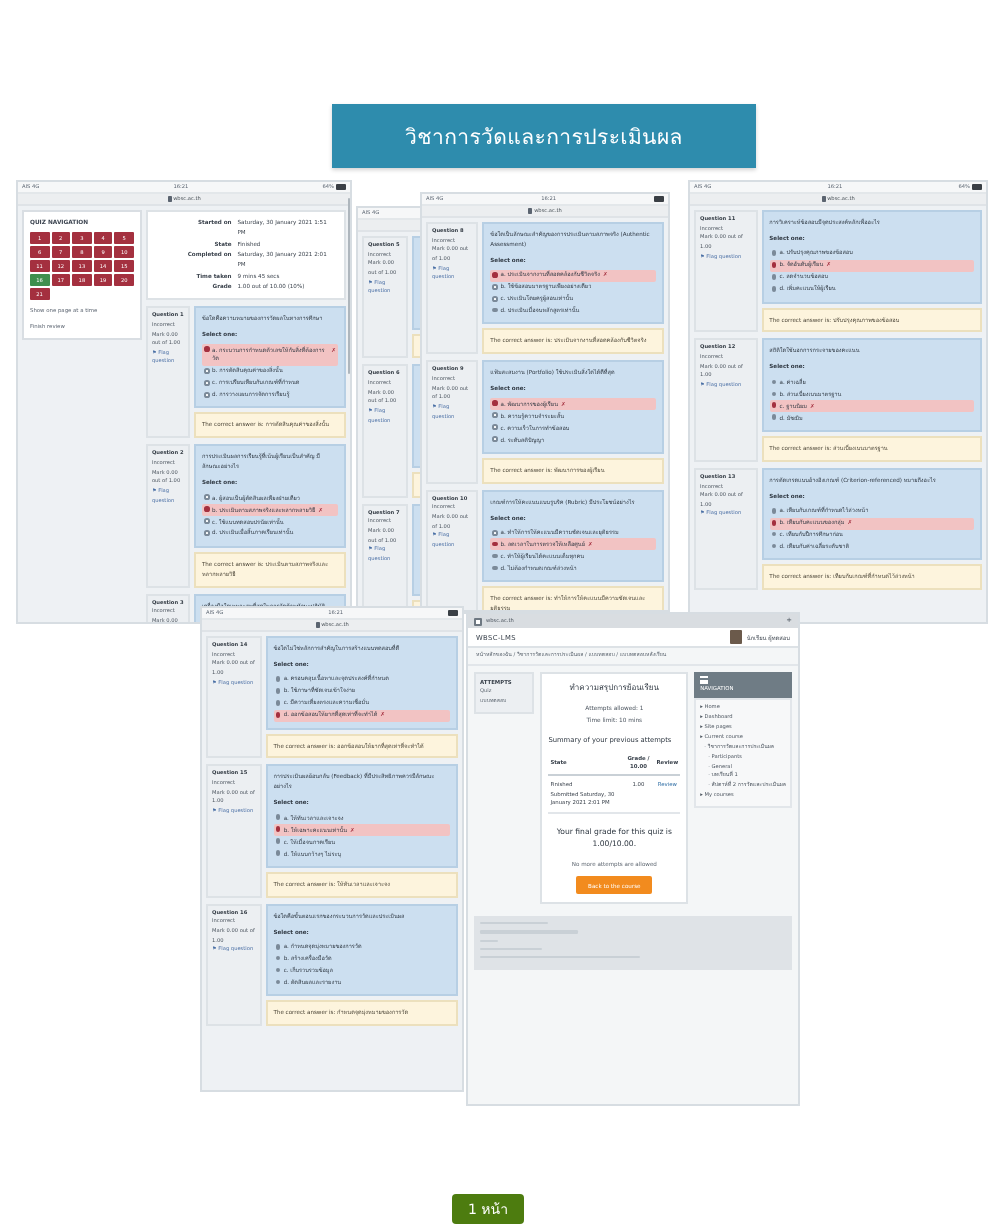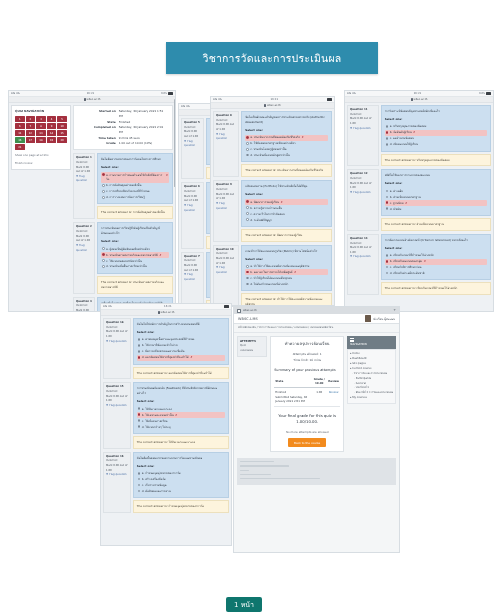--- a/index.html
+++ b/index.html
@@ -7,21 +7,21 @@
   body {
     font-family: "DejaVu Sans", "Liberation Sans", sans-serif;
     background:#ffffff;
     position:relative;
     overflow:hidden;
   }
 
   
   .banner {
     position:absolute;
-    left:166px; top:42px; width:212px; height:32px;
+    left:166px; top:52px; width:212px; height:32px;
     background:#2e8cad;
     display:flex; align-items:center; justify-content:center;
     box-shadow:0 1px 2px rgba(0,0,0,.18);
   }
   .banner-title {
     color:#ffffff;
     font-size:10.5px;
     letter-spacing:.2px;
     white-space:nowrap;
   }
@@ -174,21 +174,21 @@
     height:7px; background:#d9dde1;
     display:flex; align-items:center; gap:2px; padding:0 3px;
   }
   .tab-sq { width:4px;height:4px;border:.5px solid #6e7882;border-radius:.5px;background:#fff; }
   .tab-lbl { font-size:2.6px;color:#4b545e; }
   .tab-plus { margin-left:auto; font-size:3.4px; color:#4b545e; line-height:1; }
 
   
   .pagebadge {
     position:absolute; left:226px; top:597px;
-    background:#0f766e; color:#fff;
+    background:#4d7c0f; color:#fff;
     font-size:7px; padding:2px 8px; border-radius:2px;
   }
   .scrollbar-v {
     position:absolute; right:0; top:8px; width:1.2px; height:40%;
     background:#aeb6bd; border-radius:1px;
   }
 </style>
 </head>
 <body>
 

